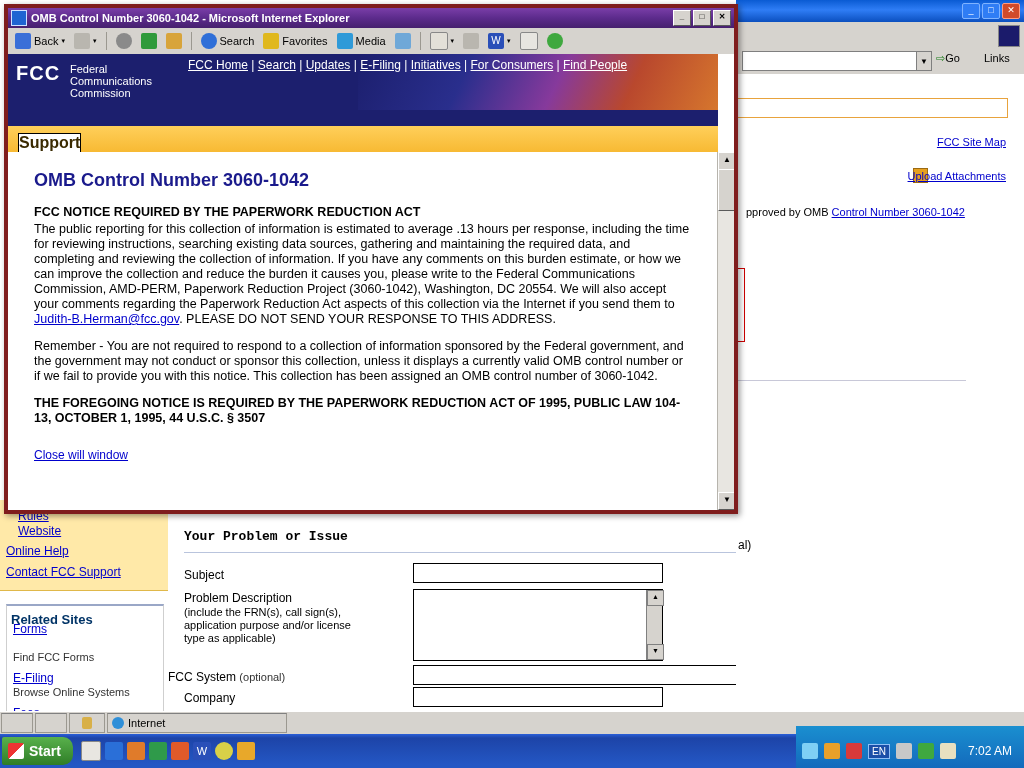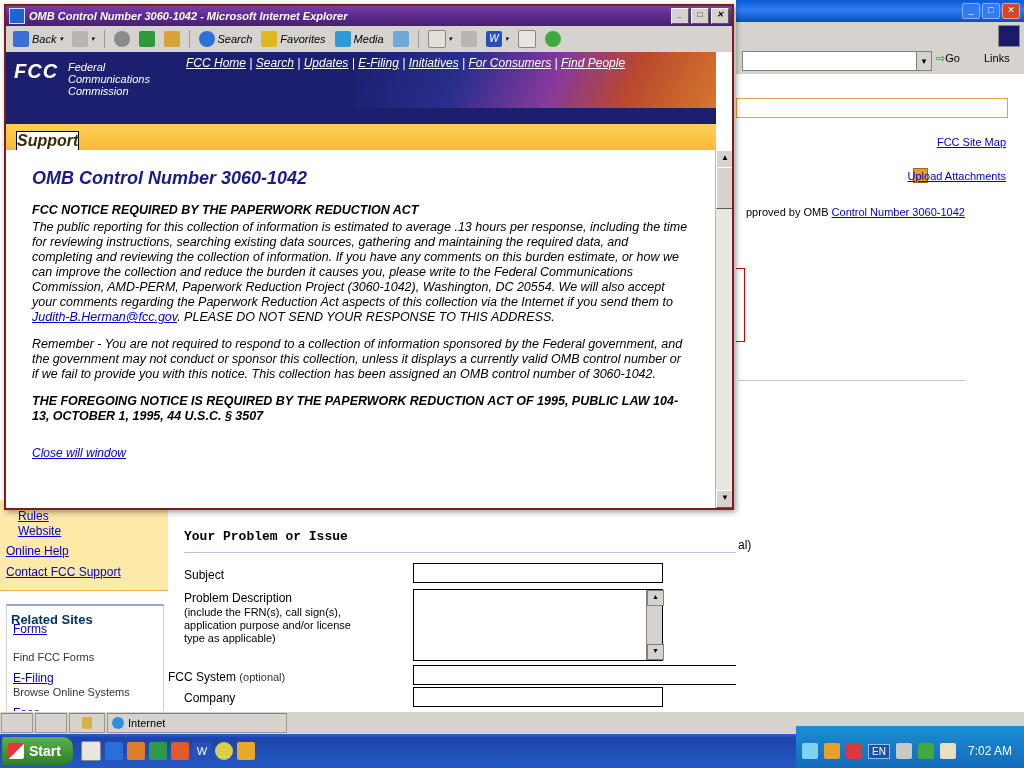--- a/index.html
+++ b/index.html
@@ -52,21 +52,21 @@
   .txt{position:absolute;background:#fff;border:1px solid #000;}
   .sel{position:absolute;background:#fff;border:1px solid #000;}
   .ta{position:absolute;background:#fff;border:1px solid #000;}
   .ta .sb{position:absolute;right:0;top:0;width:15px;height:100%;background:#d6d3ce;border-left:1px solid #808080;}
   .ta .sb .up,.ta .sb .dn{position:absolute;left:0;width:15px;height:14px;background:#d6d3ce;border:1px solid #808080;font-size:7px;text-align:center;line-height:12px;}
   .ta .sb .up{top:0;}
   .ta .sb .dn{bottom:0;}
   .note{position:absolute;font-size:11px;color:#000;}
 
   
-  #popup{position:absolute;left:4px;top:4px;width:726px;height:502px;background:#701a75;border:2px solid #7f1d1d;box-shadow:2px 2px 6px rgba(0,0,0,.4);font-style:italic;}
+  #popup{position:absolute;left:4px;top:4px;width:726px;height:502px;background:#701a75;border:4px solid #7f1d1d;box-shadow:2px 2px 6px rgba(0,0,0,.4);}
   #pop-title{height:20px;background:linear-gradient(180deg,#7a3ea8,#5c2b8c 50%,#46206e);
     display:flex;align-items:center;padding:0 3px;color:#fff;font-size:11px;font-weight:bold;}
   #pop-title .ic{width:14px;height:14px;background:#1e64d2;border:1px solid #cfe1ff;margin-right:4px;}
   #pop-title .t{flex:1;white-space:nowrap;overflow:hidden;}
   .pbtns{display:flex;gap:2px;}
   .pbtn{width:16px;height:14px;background:#d6d3ce;border:1px solid #fff;border-right-color:#5a5a5a;border-bottom-color:#5a5a5a;
     font-size:8px;line-height:12px;text-align:center;color:#000;}
   #pop-toolbar{height:26px;background:#d6d3ce;border-bottom:1px solid #9b9890;display:flex;align-items:center;padding:0 4px;gap:3px;}
   .tb-item{display:flex;align-items:center;gap:3px;font-size:11px;color:#000;padding:2px 3px;white-space:nowrap;}
   .tb-ic{width:16px;height:16px;border-radius:2px;}

